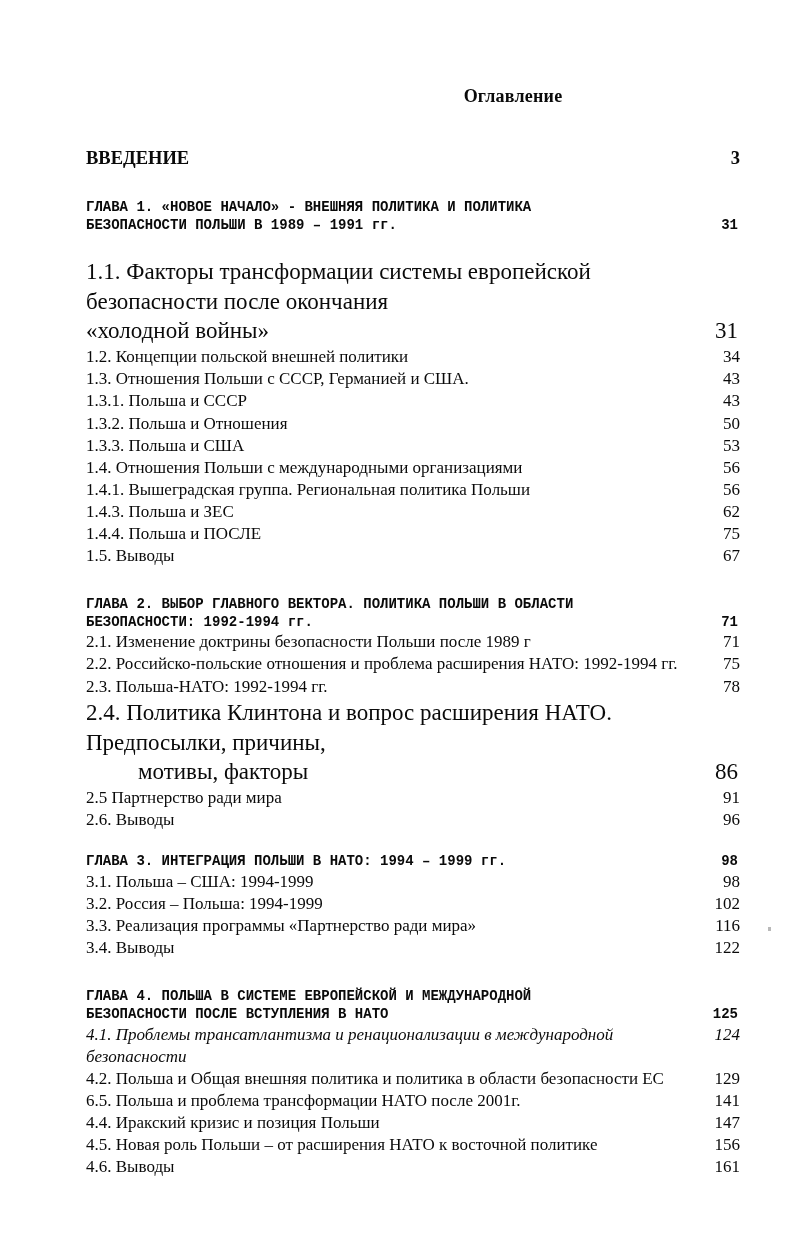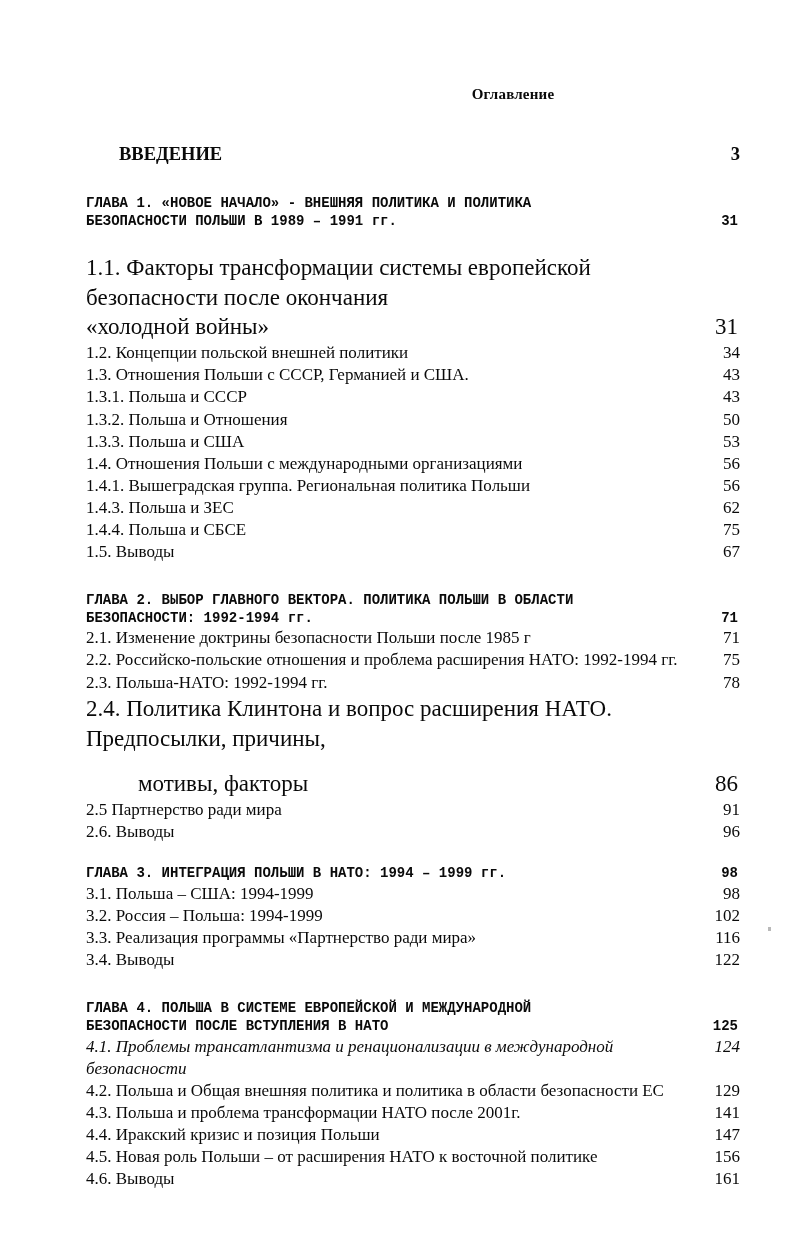--- a/index.html
+++ b/index.html
@@ -20,21 +20,21 @@
     position: absolute;
     left: 86px;
     top: 0;
     width: 654px;
   }
 
   
   .toc-title {
     text-align: center;
     font-weight: bold;
-    font-size: 15px;
+    font-size: 18px;
     letter-spacing: 0.2px;
     margin-top: 86px;
     margin-left: 200px;
   }
 
   
   .row {
     display: flex;
     align-items: baseline;
     width: 100%;
@@ -51,21 +51,21 @@
     text-align: right;
     white-space: pre;
   }
 
   
   .major {
     font-weight: bold;
     font-size: 18.5px;
     line-height: 1.27;
   }
-  .major .lbl { max-width: 600px; margin-left: 33px; }
+  .major .lbl { max-width: 600px; }
   .major .pg { width: 46px; }
 
   
   .chapblock {
     position: relative;
     font-weight: bold;
     font-size: 14px;
     line-height: 1.255;
     font-family: Liberation Mono, monospace;
   }
@@ -98,21 +98,20 @@
     font-size: 23px;
     line-height: 1.30;
   }
   .subblock .subtext {
     display: block;
     width: 600px;
   }
   .subblock .indent2 {
     display: block;
     padding-left: 52px;
-    margin-top: 16px;
   }
   .subblock .pg {
     position: absolute;
     right: 2px;
     bottom: 0;
     width: 46px;
     text-align: right;
   }
 
   
@@ -204,42 +203,42 @@
       <span class="lbl">1.4.1. Вышеградская группа. Региональная политика Польши</span>
       <span class="dots"></span>
       <span class="pg">56</span>
     </div>
     <div class="row sub">
       <span class="lbl">1.4.3. Польша и ЗЕС</span>
       <span class="dots"></span>
       <span class="pg">62</span>
     </div>
     <div class="row sub">
-      <span class="lbl">1.4.4. Польша и СБСЕ</span>
+      <span class="lbl">1.4.4. Польша и ПОСЛЕ</span>
       <span class="dots"></span>
       <span class="pg">75</span>
     </div>
     <div class="row sub">
       <span class="lbl">1.5. Выводы</span>
       <span class="dots"></span>
       <span class="pg">67</span>
     </div>
 
     <div class="gap-lg"></div>
 
     <div class="chapblock">
       <span class="chaptext">
         <span>ГЛАВА 2. ВЫБОР ГЛАВНОГО ВЕКТОРА. ПОЛИТИКА ПОЛЬШИ В ОБЛАСТИ</span><br>
         <span>БЕЗОПАСНОСТИ: 1992-1994 гг.</span>
       </span>
       <span class="pg">71</span>
     </div>
 
     <div class="row sub">
-      <span class="lbl">2.1. Изменение доктрины безопасности Польши после 1985 г</span>
+      <span class="lbl">2.1. Изменение доктрины безопасности Польши после 1989 г</span>
       <span class="dots"></span>
       <span class="pg">71</span>
     </div>
     <div class="row sub">
       <span class="lbl">2.2. Российско-польские отношения и проблема расширения НАТО: 1992-1994 гг.</span>
       <span class="dots"></span>
       <span class="pg">75</span>
     </div>
     <div class="row sub">
       <span class="lbl">2.3. Польша-НАТО: 1992-1994 гг.</span>
@@ -310,21 +309,21 @@
       <span class="lbl">4.1. Проблемы трансатлантизма и ренационализации в международной безопасности</span>
 
       <span class="pg">124</span>
     </div>
     <div class="row sub">
       <span class="lbl">4.2. Польша и Общая внешняя политика и политика в области безопасности ЕС</span>
       <span class="dots"></span>
       <span class="pg">129</span>
     </div>
     <div class="row sub">
-      <span class="lbl">4.3. Польша и проблема трансформации НАТО после 2001г.</span>
+      <span class="lbl">6.5. Польша и проблема трансформации НАТО после 2001г.</span>
       <span class="dots"></span>
       <span class="pg">141</span>
     </div>
     <div class="row sub">
       <span class="lbl">4.4. Иракский кризис и позиция Польши</span>
       <span class="dots"></span>
       <span class="pg">147</span>
     </div>
     <div class="row sub">
       <span class="lbl">4.5. Новая роль Польши – от расширения НАТО к восточной политике</span>

